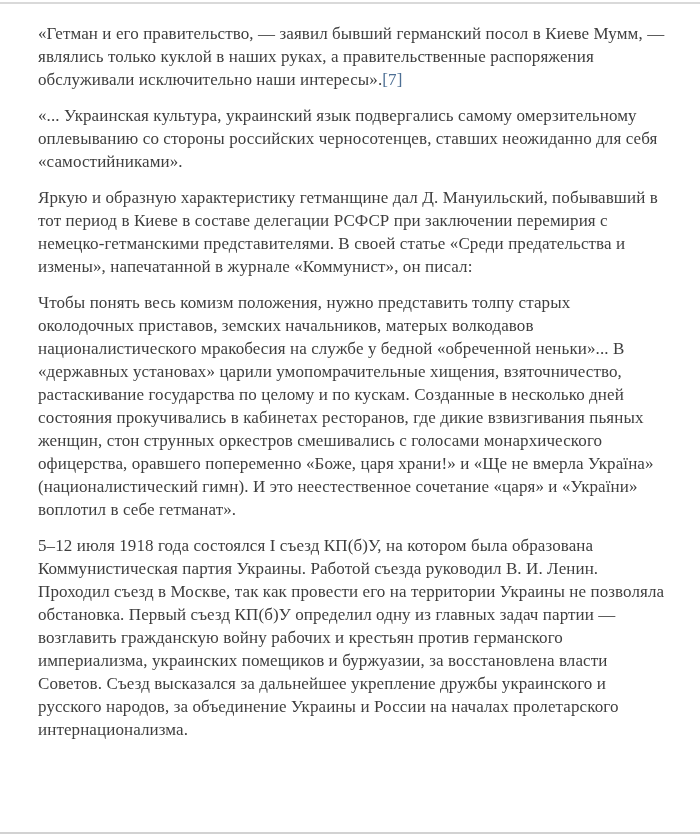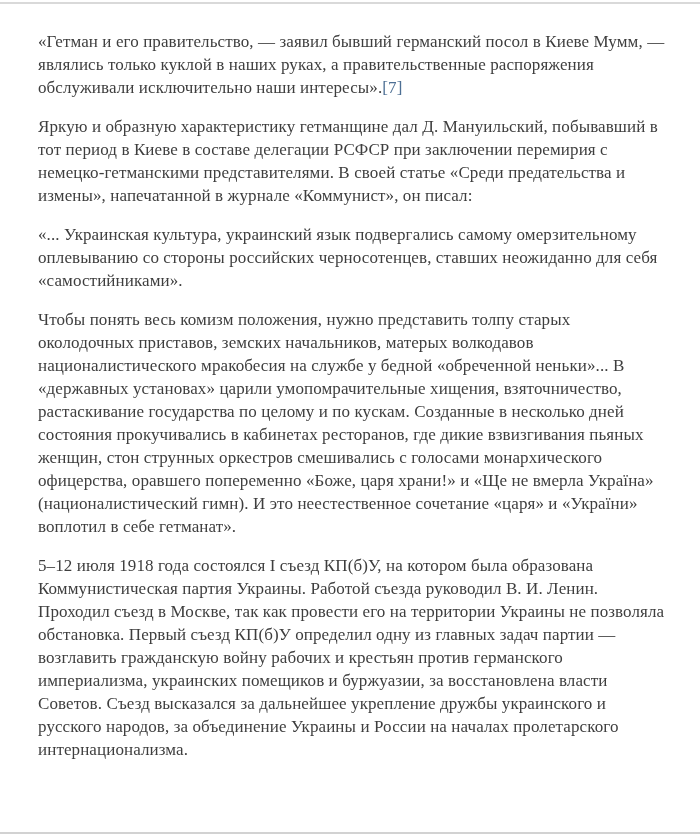--- a/index.html
+++ b/index.html
@@ -25,44 +25,44 @@
   .divider.bottom { top: 832px; border-top-color: #d2d2d2; }
   .content {
     position: absolute;
     top: 0;
     left: 0;
     box-sizing: border-box;
     width: 700px;
     padding: 14px 34px 0 38px;
   }
   p.para {
-    margin: 16px 0 13px 0;
+    margin: 8px 0 13px 0;
     font-size: 17px;
     line-height: 23px;
     color: #3e3e3e;
     text-align: left;
     letter-spacing: 0.1px;
   }
   a.footnote {
     color: #4d6f94;
     text-decoration: none;
     cursor: pointer;
   }
 </style>
 </head>
 <body>
 
 <div class="divider top"></div>
 
 <div class="content">
   <p class="para"><span>«Гетман и его правительство, — заявил бывший германский посол в Киеве Мумм, — являлись только куклой в наших руках, а правительственные распоряжения обслуживали исключительно наши интересы».</span><a class="footnote">[7]</a></p>
 
+  <p class="para"><span>«... Украинская культура, украинский язык подвергались самому омерзительному оплевыванию со стороны российских черносотенцев, ставших неожиданно для себя «самостийниками».</span></p>
+
   <p class="para"><span>Яркую и образную характеристику гетманщине дал Д. Мануильский, побывавший в тот период в Киеве в составе делегации РСФСР при заключении перемирия с немецко-гетманскими представителями. В своей статье «Среди предательства и измены», напечатанной в журнале «Коммунист», он писал:</span></p>
-
-  <p class="para"><span>«... Украинская культура, украинский язык подвергались самому омерзительному оплевыванию со стороны российских черносотенцев, ставших неожиданно для себя «самостийниками».</span></p>
 
   <p class="para"><span>Чтобы понять весь комизм положения, нужно представить толпу старых околодочных приставов, земских начальников, матерых волкодавов националистического мракобесия на службе у бедной «обреченной неньки»... В «державных установах» царили умопомрачительные хищения, взяточничество, растаскивание государства по целому и по кускам. Созданные в несколько дней состояния прокучивались в кабинетах ресторанов, где дикие взвизгивания пьяных женщин, стон струнных оркестров смешивались с голосами монархического офицерства, оравшего попеременно «Боже, царя храни!» и «Ще не вмерла Україна» (националистический гимн). И это неестественное сочетание «царя» и «України» воплотил в себе гетманат».</span></p>
 
 
   <p class="para"><span>5–12 июля 1918 года состоялся I съезд КП(б)У, на котором была образована Коммунистическая партия Украины. Работой съезда руководил В. И. Ленин. Проходил съезд в Москве, так как провести его на территории Украины не позволяла обстановка. Первый съезд КП(б)У определил одну из главных задач партии — возглавить гражданскую войну рабочих и крестьян против германского империализма, украинских помещиков и буржуазии, за восстановлена власти Советов. Съезд высказался за дальнейшее укрепление дружбы украинского и русского народов, за объединение Украины и России на началах пролетарского интернационализма.</span></p>
 </div>
 
 <div class="divider bottom"></div>
 
 </body></html>

